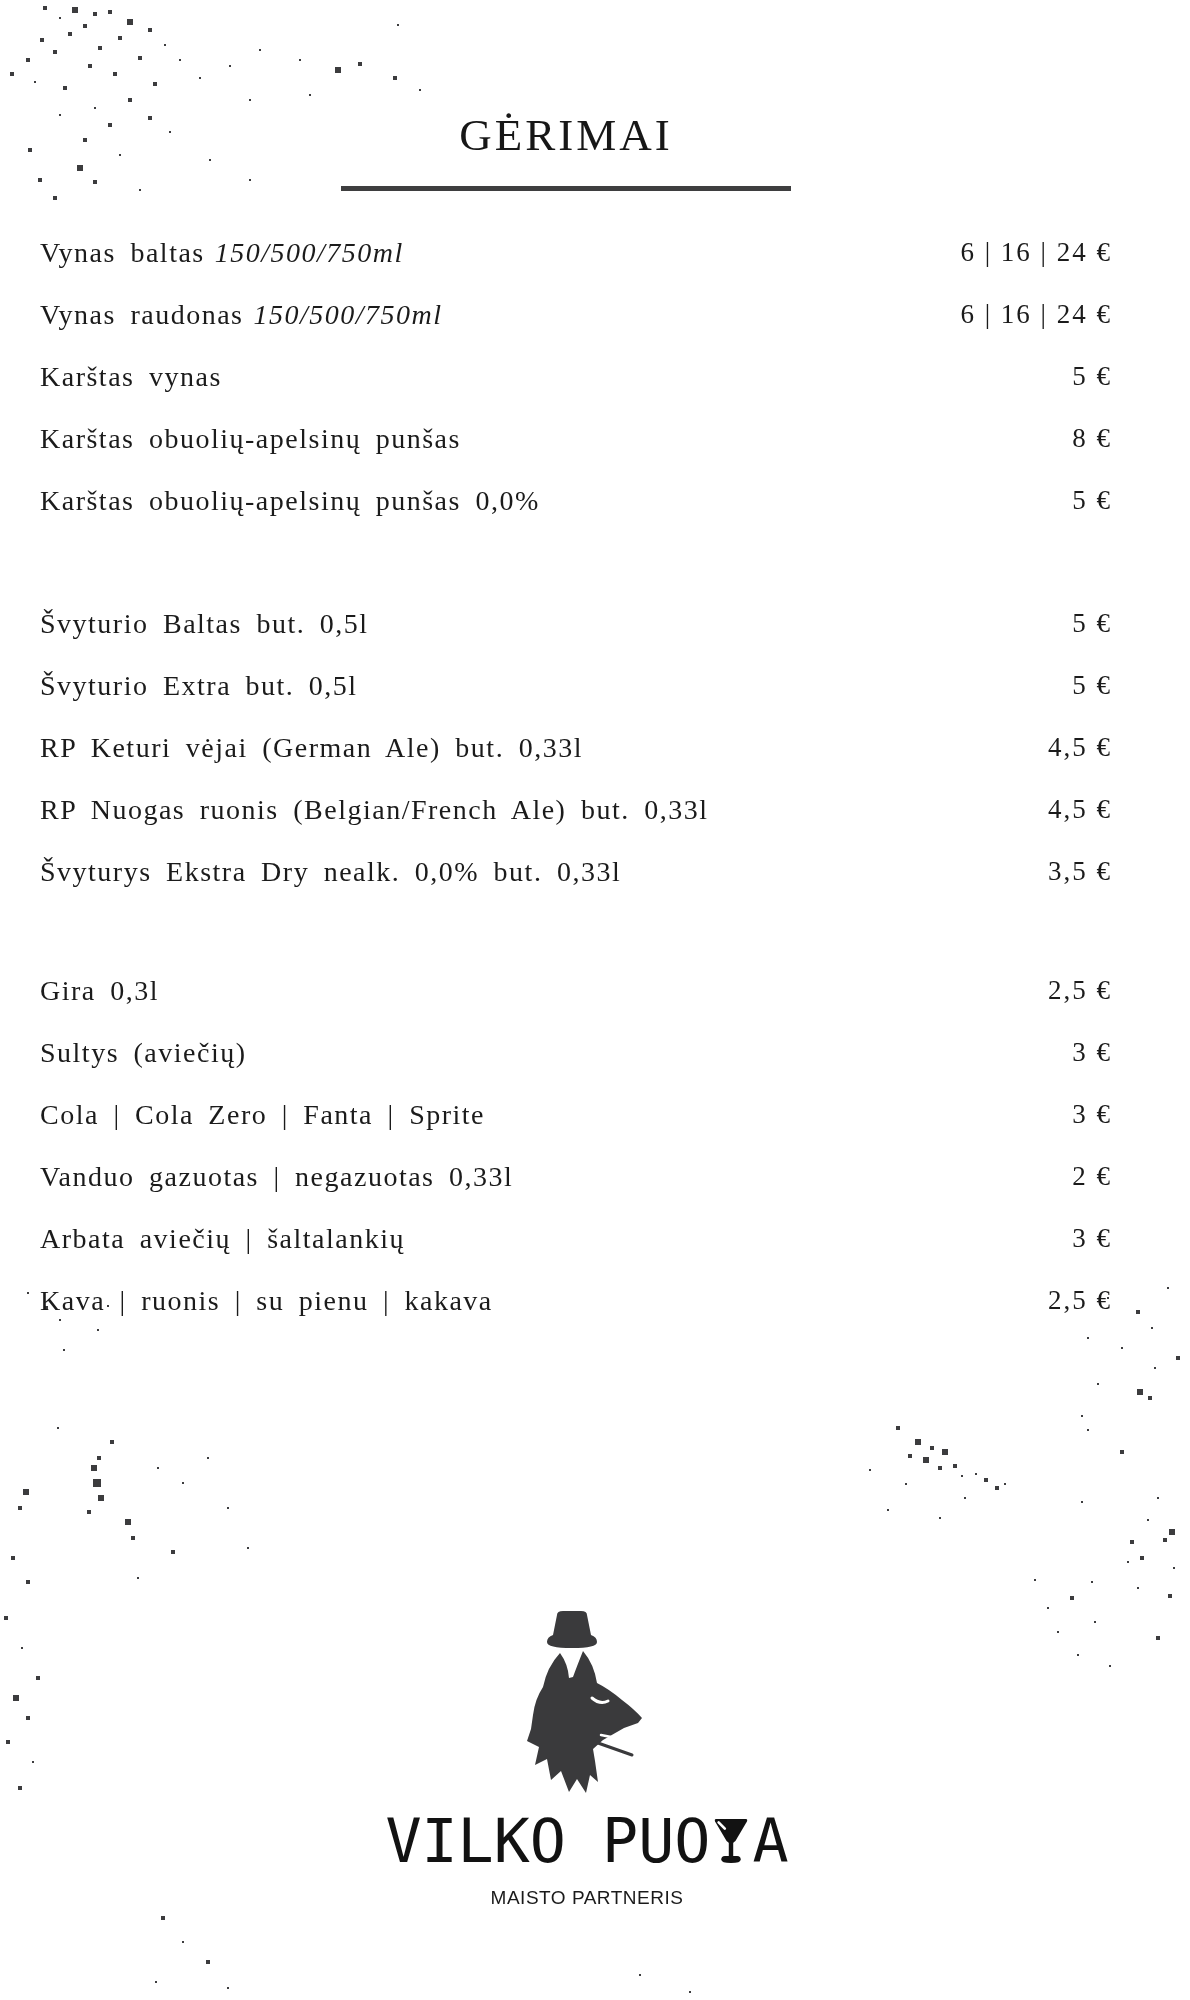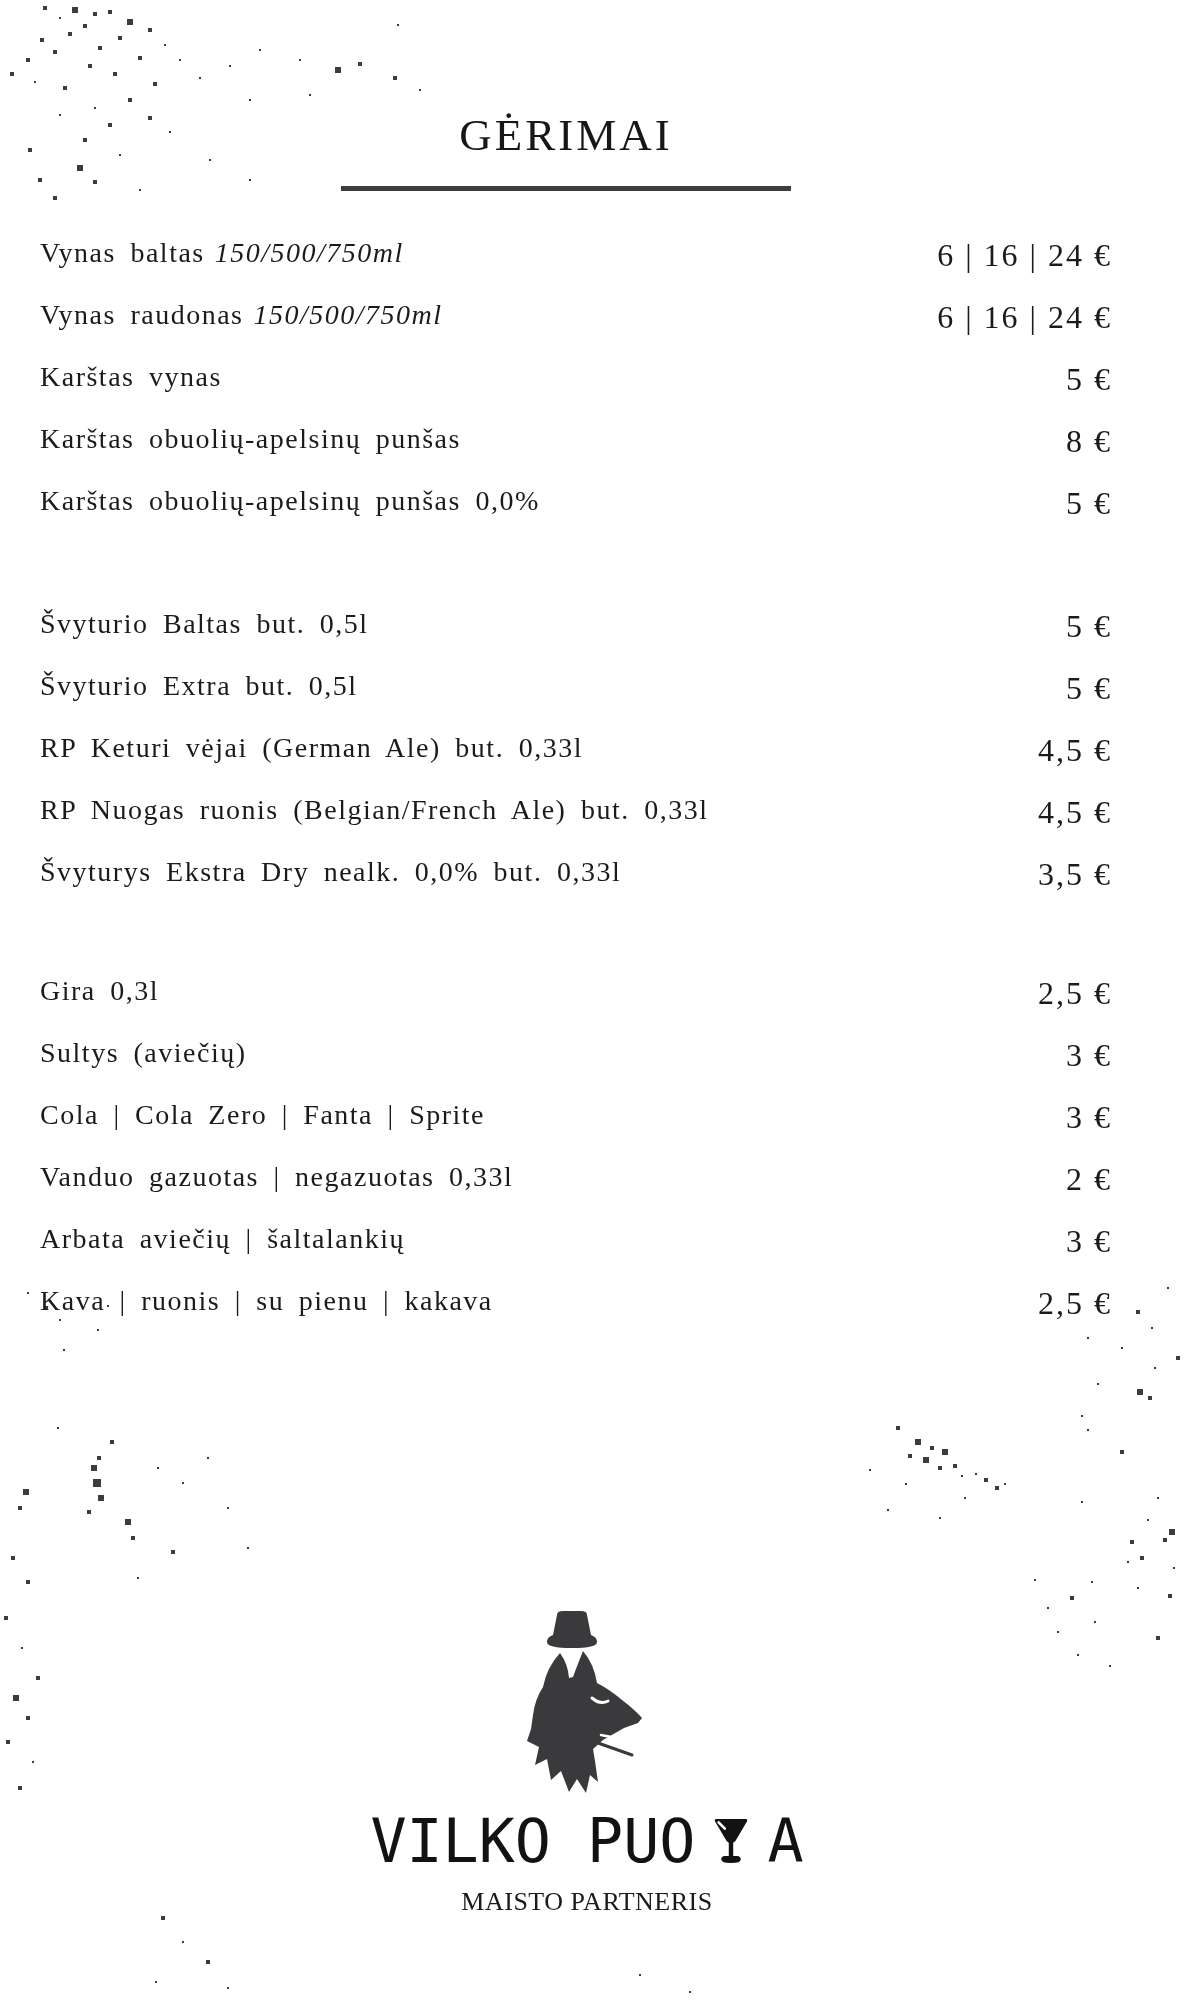--- a/index.html
+++ b/index.html
@@ -63,36 +63,36 @@
   .rule{width:450px;height:5px;background:#3e3e3f;margin:28px auto 0;}
 
   
   .menu{position:absolute;left:40px;right:78px;top:237px;}
   .menu-section + .menu-section{margin-top:61px;}
   .menu-section:nth-of-type(3){margin-top:57px;}
   .menu-row{display:flex;justify-content:space-between;align-items:flex-start;height:62px;}
   .item-name{font-size:28px;letter-spacing:1.5px;word-spacing:6px;white-space:nowrap;}
   .item-detail{font-style:italic;margin-left:10px;}
   .item-detail:empty{display:none;margin:0;}
-  .item-price{font-size:32px;letter-spacing:2px;white-space:nowrap;padding-left:20px;}
+  .item-price{font-size:27px;letter-spacing:2px;white-space:nowrap;padding-left:20px;}
 
   
   .logo-block{position:absolute;top:1602px;left:0;right:0;display:flex;flex-direction:column;align-items:center;transform:translateX(-8px);}
   .wolf-svg{display:block;}
   .brand{
     margin-top:8px;
     font-family:"DejaVu Sans Mono", monospace;
     font-size:60px;line-height:62px;color:#121212;letter-spacing:0;
-    display:flex;align-items:baseline;gap:15px;
+    display:flex;align-items:baseline;
   }
   .goblet{vertical-align:-1px;margin:0 1px;align-self:flex-end;position:relative;top:-8px;}
   .tagline{
     margin-top:15px;
-    font-family:Liberation Serif, serif;
-    font-size:26px;letter-spacing:0.5px;color:#1a1a1a;
+    font-family:Liberation Sans, sans-serif;
+    font-size:19px;letter-spacing:0.5px;color:#1a1a1a;
   }
 </style>
 </head>
 <body>
 
 <div class="page">
 
   <div class="splat splat-tl"></div>
   <div class="splat splat-br"></div>
   <div class="splat splat-bl"></div>

